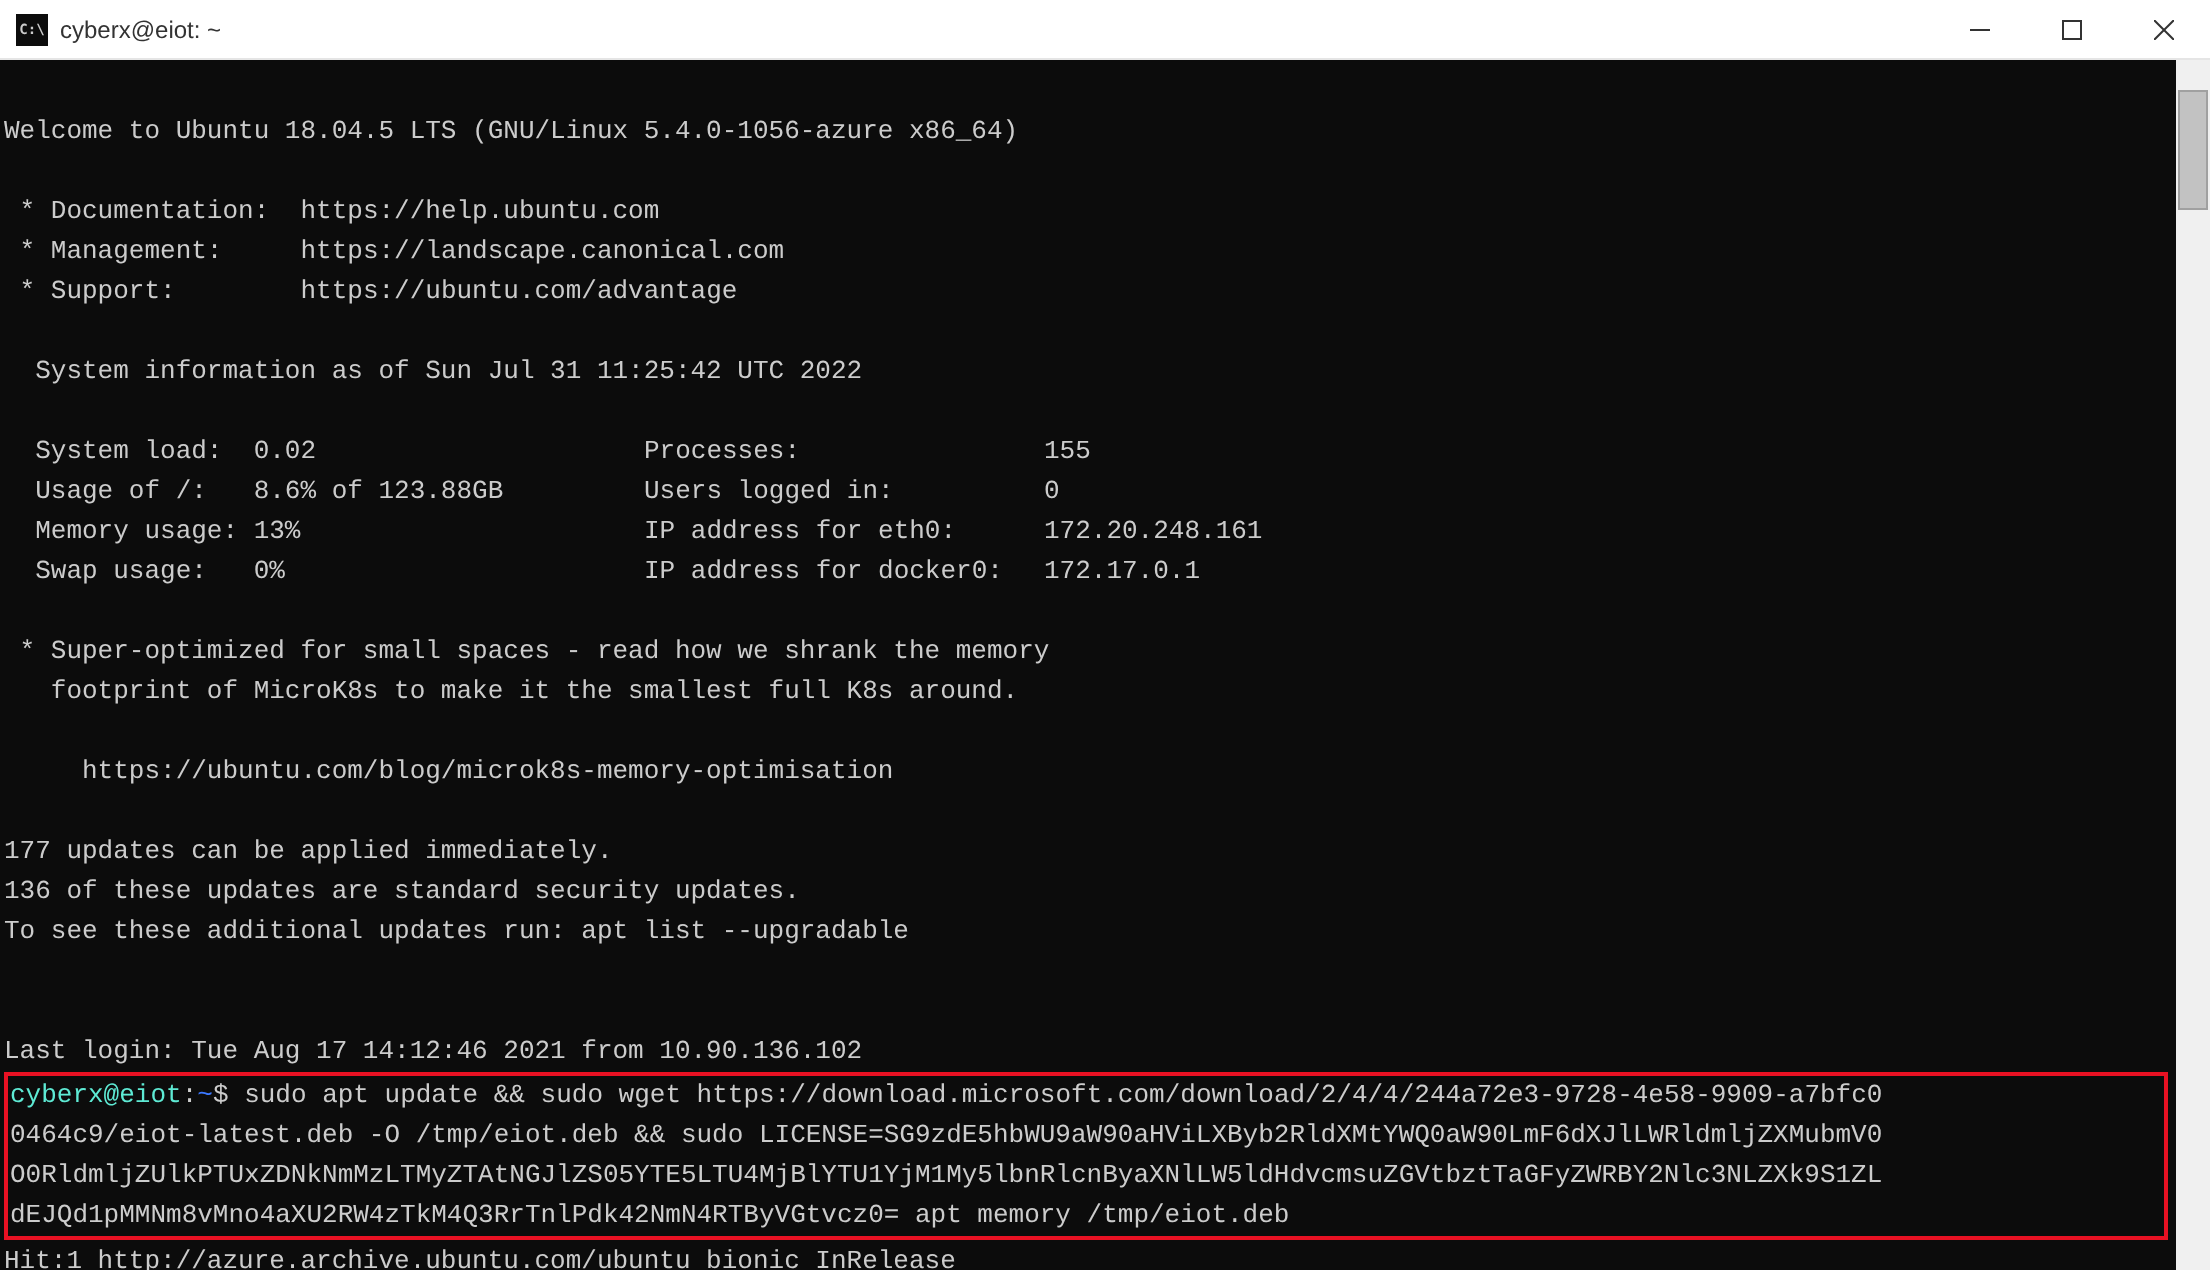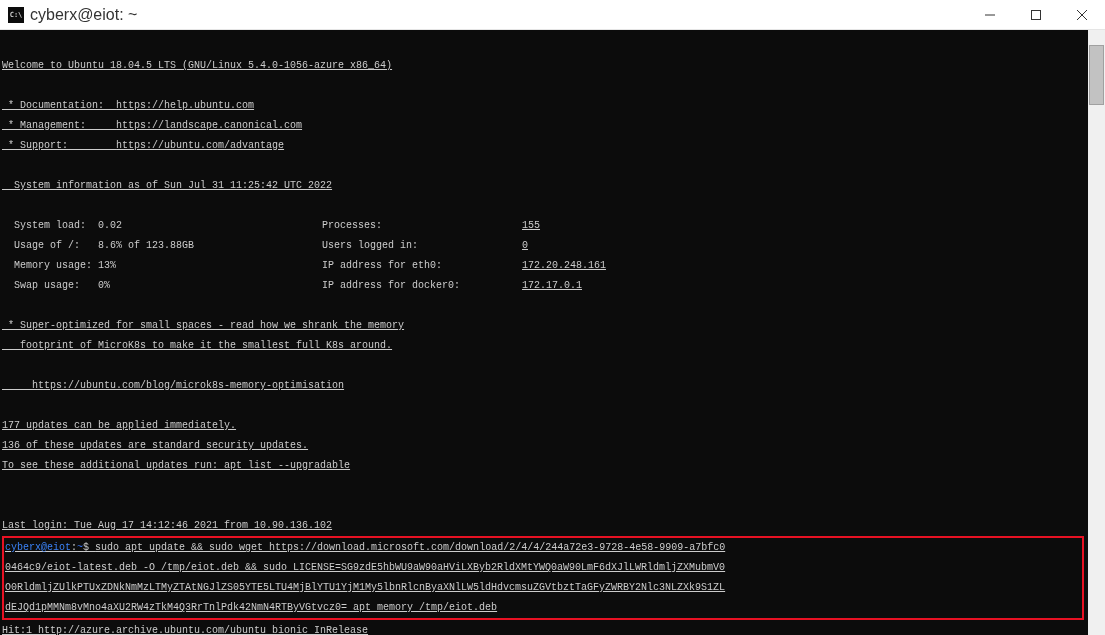--- a/index.html
+++ b/index.html
@@ -26,21 +26,21 @@
       color: #ccc;
       font-size: 7px;
       display: flex;
       align-items: center;
       justify-content: center;
       margin-right: 6px;
       font-family: Consolas, monospace;
       font-weight: bold;
     }
     .titlebar-text {
-      font-size: 16px;
+      font-size: 12px;
       color: #333;
     }
     .window-controls {
       margin-left: auto;
       display: flex;
       height: 100%;
     }
     .win-btn {
       width: 46px;
       height: 100%;
@@ -53,42 +53,41 @@
     .terminal-area {
       display: flex;
       height: calc(100% - 30px);
       background: #0c0c0c;
     }
     .terminal {
       flex: 1;
       background: #0c0c0c;
       color: #ccc;
       font-family: Consolas, 'Courier New', monospace;
-      font-size: 10px;
+      font-size: 13px;
       line-height: 20px;
       padding: 6px 2px 0 2px;
       white-space: pre;
       overflow: hidden;
-      text-decoration: underline;
     }
     .scrollbar {
       width: 17px;
       background: #f0f0f0;
       position: relative;
     }
     .scroll-thumb {
       position: absolute;
       top: 15px;
       width: 15px;
       left: 1px;
       height: 60px;
       background: #c2c2c2;
       border: 1px solid #a0a0a0;
     }
-    .green { color: #3b82f6; }
+    .green { color: #5eead4; }
     .blue { color: #3b78ff; }
     .highlight-box {
       border: 2px solid #e81123;
       padding: 0 1px;
       display: block;
       margin: 0 2px 1px 0;
     }
   </style>
 </head>
 <body>

